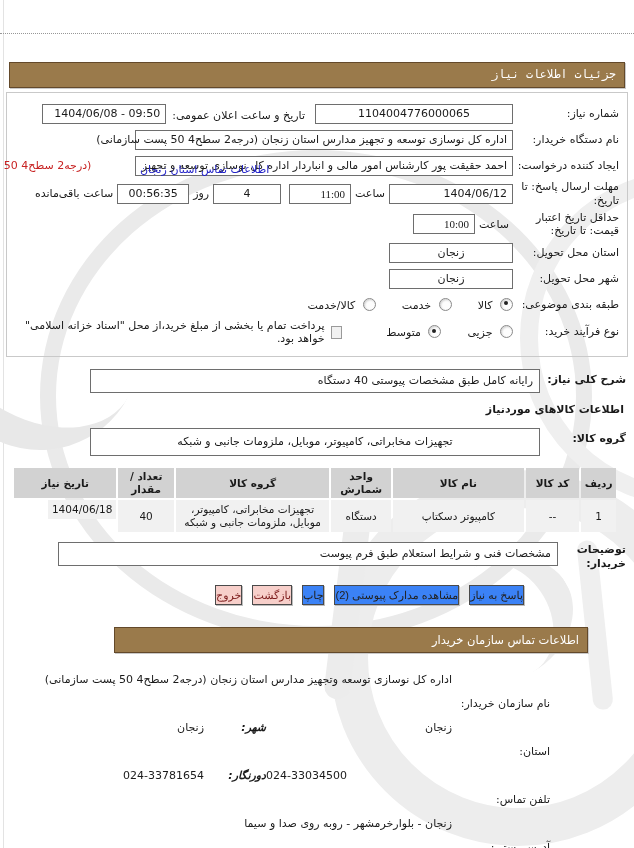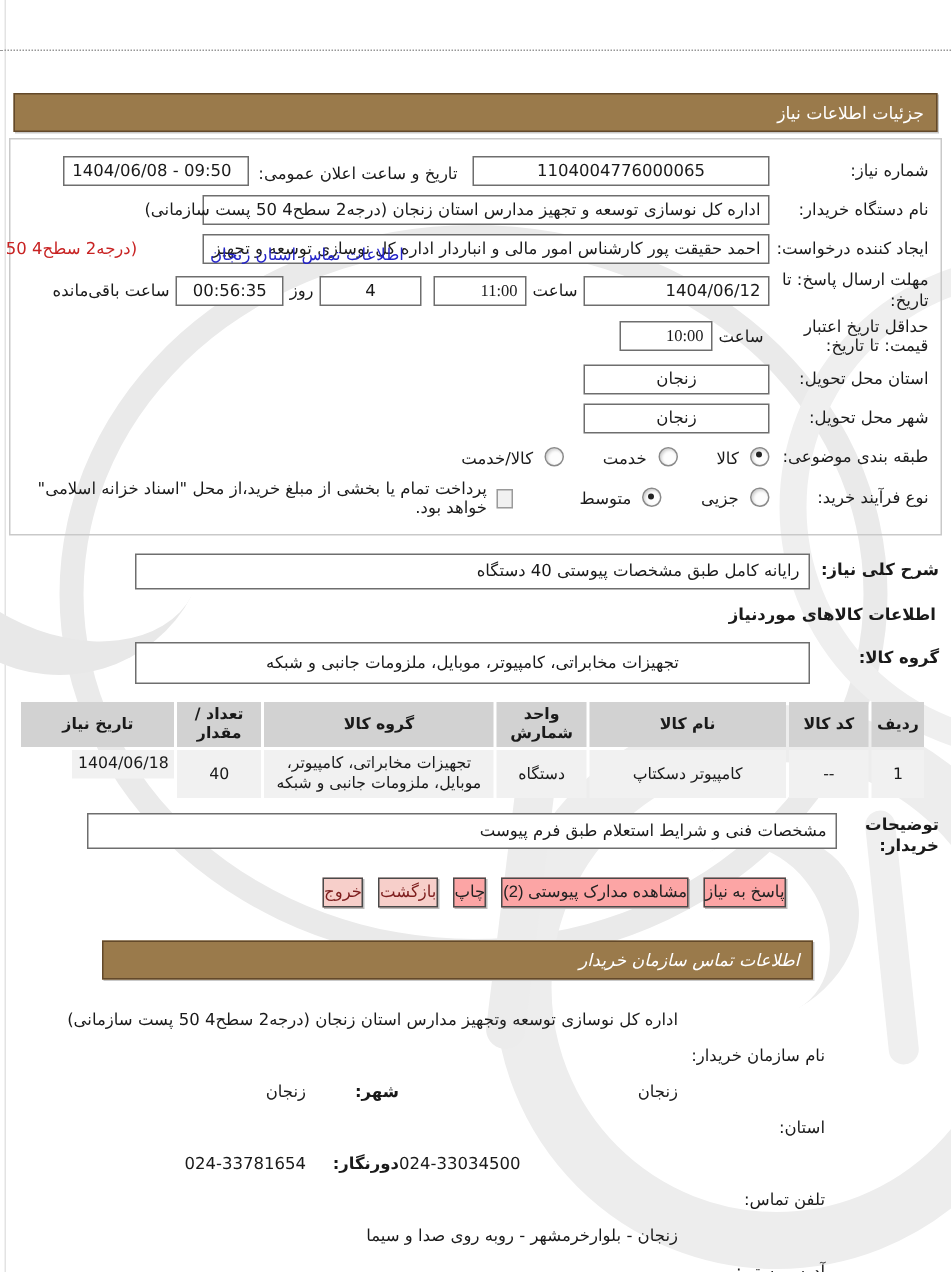--- a/index.html
+++ b/index.html
@@ -13,22 +13,22 @@
   .wm-ring2{position:absolute;left:330px;top:470px;width:300px;height:300px;border-radius:50%;border:38px solid #ededed;}
   .wm-ring3{position:absolute;left:520px;top:170px;width:300px;height:300px;border-radius:50%;border:18px solid #efefef;}
   .wm-blob{position:absolute;left:-60px;top:250px;width:200px;height:170px;border-radius:50%;border-bottom:30px solid #e8e8e8;transform:rotate(28deg);}
   .wm-stroke1{position:absolute;left:335px;top:500px;width:26px;height:200px;background:#ececec;border-radius:14px;transform:rotate(7deg);}
   .wm-stroke2{position:absolute;left:585px;top:540px;width:20px;height:170px;background:#efefef;border-radius:10px;transform:rotate(-6deg);}
   .wm-blob2{position:absolute;left:430px;top:560px;width:120px;height:120px;border-radius:50%;border-right:26px solid #ececec;transform:rotate(-30deg);}
 
   .dotline{height:0;border-top:1px dotted #979797;margin-top:33px;}
   .hbar{background:#9a7a4b;border:1px solid #63492a;color:#fff;height:24px;line-height:24px;
         padding:0 8px;font-size:11.5px;box-shadow:1px 1px 0 #c9c9c9;}
-  .bar1{margin:28px 9px 0 9px;}
-  .bar2{width:456px;margin:22px 92px 0 0;font-style:italic;}
+  .bar1{margin:28px 9px 0 9px;font-family:Liberation Mono, monospace;}
+  .bar2{width:456px;margin:22px 46px 0 0;}
 
   .panel{margin:4px 6px 0 6px;border:1px solid #c9c9c9;background:transparent;padding:6px 2px 8px 2px;}
   .frow{display:flex;align-items:center;margin:3px 6px;min-height:23px;}
   .flabel{flex:0 0 102px;padding-left:4px;line-height:1.25;}
   .lbl2{margin:3px 10px 0 6px;white-space:nowrap;}
   .lblsm{margin:0 4px;white-space:nowrap;}
   .ibox{border:1px solid #6e6e6e;background:#fff;height:18px;line-height:18px;padding:0 5px;
         text-align:right;white-space:nowrap;position:relative;}
   .w-need{width:186px;text-align:center;}
   .w-date{width:112px;}
@@ -58,27 +58,27 @@
   table.goods th{background:#d2d2d2;font-weight:bold;padding:2px 3px;text-align:center;height:26px;line-height:1.2;}
   table.goods td{background:#f1f1f1;padding:3px 4px;text-align:center;line-height:1.25;}
 
   .nrow{display:flex;align-items:flex-start;margin:8px 8px 0 8px;}
   .nlabel{flex:0 0 68px;font-weight:bold;line-height:1.25;padding-top:1px;}
   .nbox{width:486px;height:22px;line-height:22px;border:1px solid #6e6e6e;background:#fff;padding:0 6px;text-align:right;}
 
   .btnrow{display:flex;align-items:center;margin:14px 110px 0 0;}
   .btn{border:1px solid #4a4a4a;height:20px;line-height:18px;padding:0 0;margin-left:10px;
        font-size:11px;cursor:pointer;white-space:nowrap;box-shadow:1px 1px 0 #bdbdbd;}
-  .btn.green{background:#fca5a5;color:#222;}
+  .btn.green{background:#3b82f6;color:#222;}
   .btn.pink{background:#f7cfca;color:#7d1d1d;}
 
   .crow{display:flex;margin:0 84px 11px 0;align-items:flex-start;}
   .clabel{flex:0 0 98px;font-weight:normal;margin-top:24px;}
   .cval{width:186px;}
-  .clabel2{flex:0 0 62px;font-weight:bold;}
+  .clabel2{flex:0 0 62px;font-weight:bold;font-style:italic;}
   .cval2{flex:1;margin-left:28px;}
   .contact{margin-top:20px;}
   .divider{border-top:2px solid #3c3c3c;margin:16px 6px 18px 95px;}
   .btitle{font-weight:bold;margin:0 84px 18px 0;}
   .num{direction:ltr;unicode-bidi:embed;display:inline-block;}
 </style>
 </head>
 <body>
 
 <div class="page">
@@ -96,21 +96,21 @@
     <div class="dotline"></div>
 
     <div class="hbar bar1">جزئیات اطلاعات نیاز</div>
 
     <div class="panel">
 
       <div class="frow">
         <div class="flabel">شماره نیاز:</div>
         <div class="ibox w-need num">1104004776000065</div>
         <div class="lbl2">تاریخ و ساعت اعلان عمومی:</div>
-        <div class="ibox w-date num" dir="ltr" style="text-align:left">1404/06/08 - 09:50</div>
+        <div class="ibox w-date num" dir="ltr" style="text-align:right">1404/06/08 - 09:50</div>
       </div>
 
       <div class="frow">
         <div class="flabel">نام دستگاه خریدار:</div>
         <div class="ibox w-big">اداره کل نوسازی توسعه و تجهیز مدارس استان زنجان (درجه2 سطح4 50 پست سازمانی)</div>
       </div>
 
       <div class="frow">
         <div class="flabel">ایجاد کننده درخواست:</div>
         <div class="ibox w-big">

